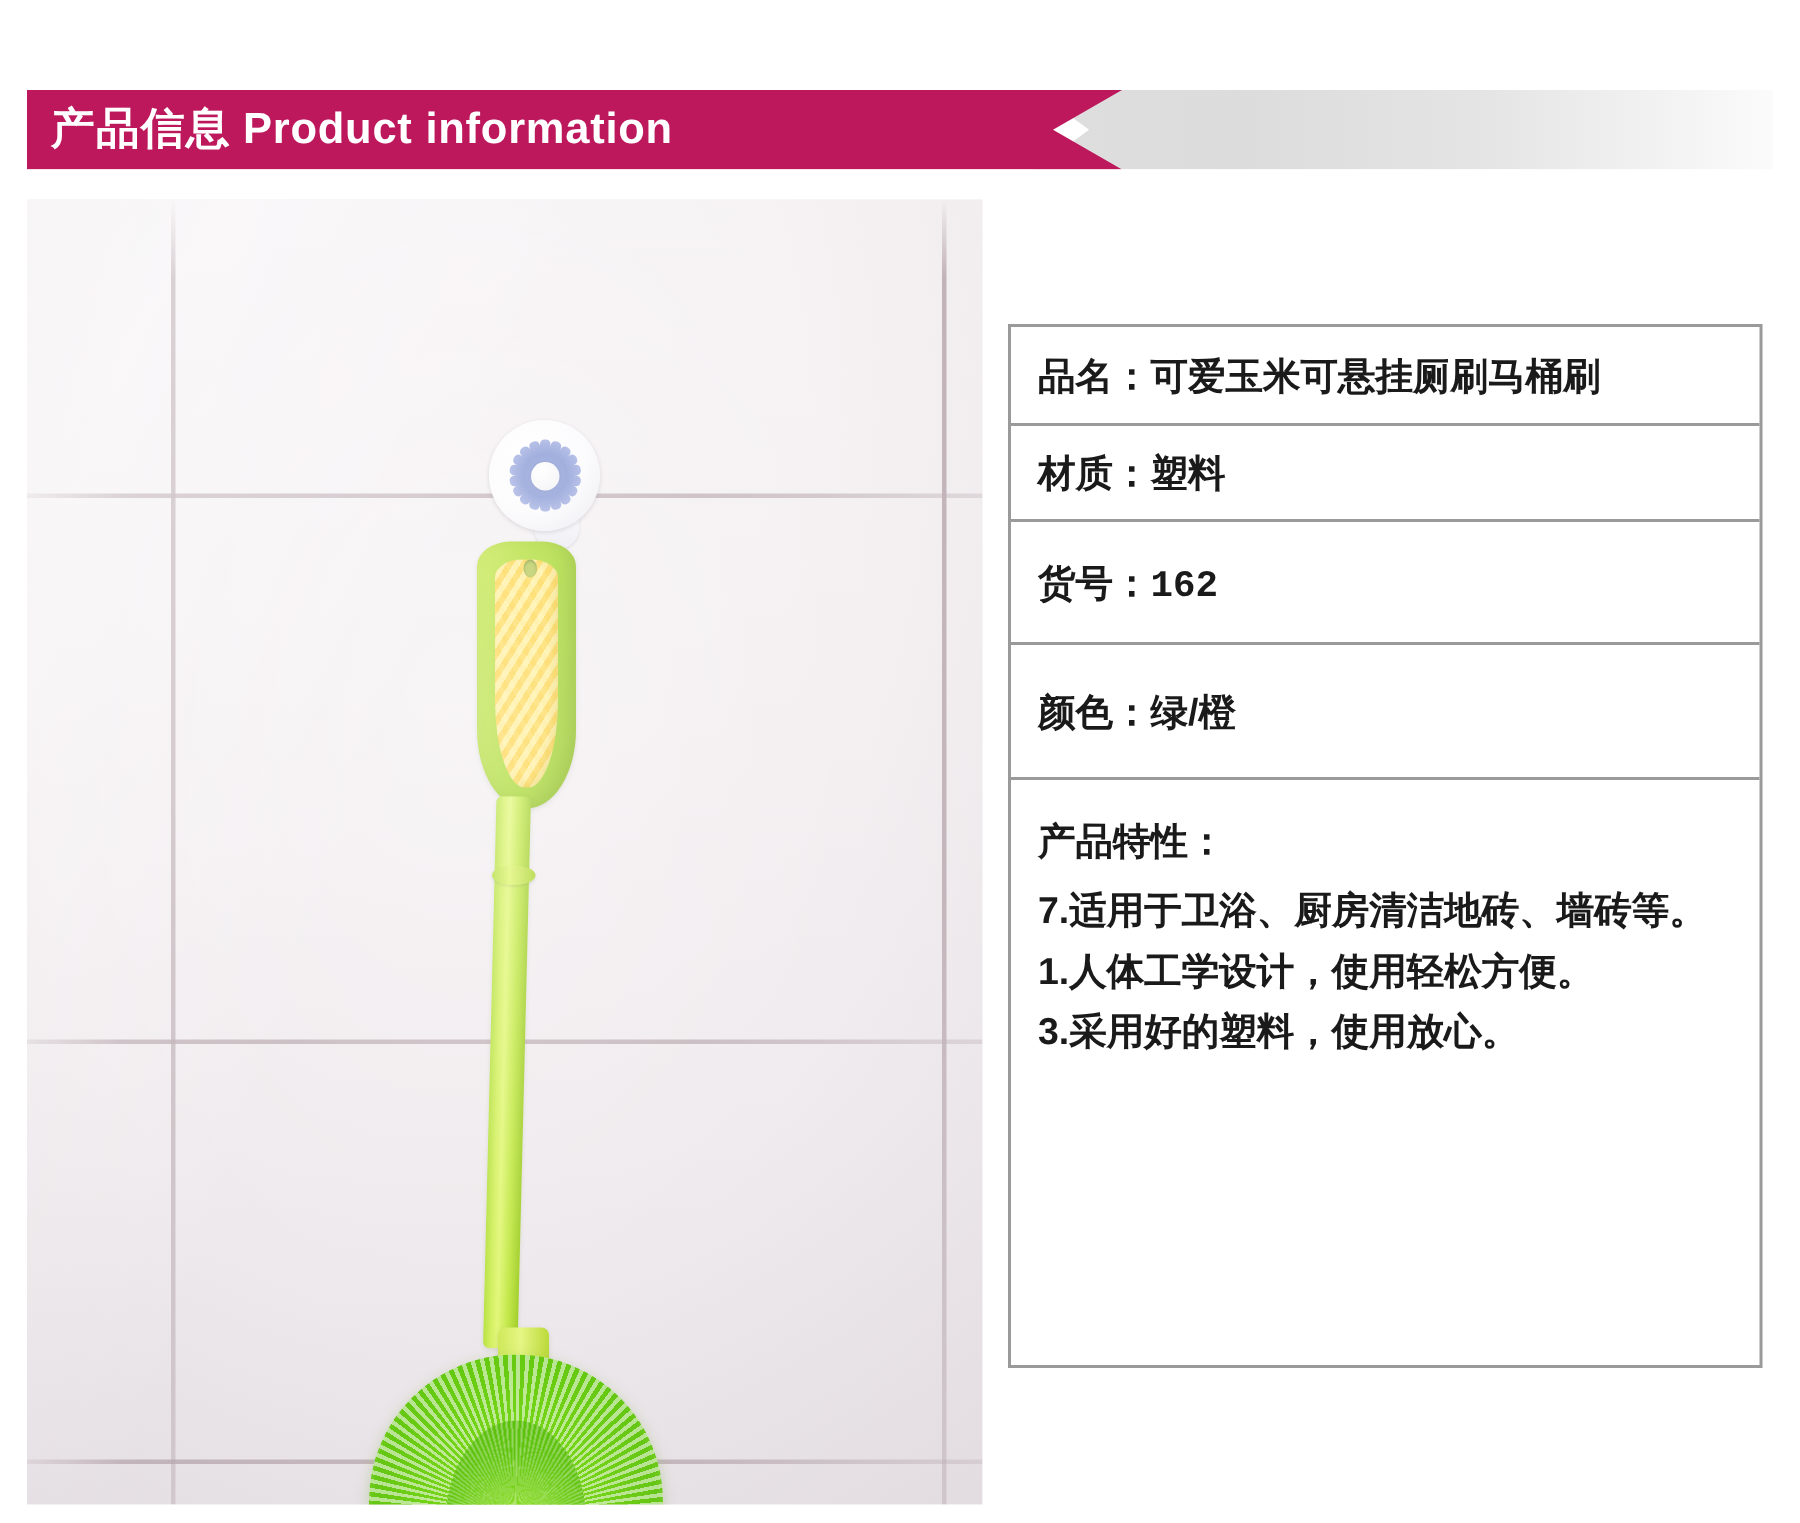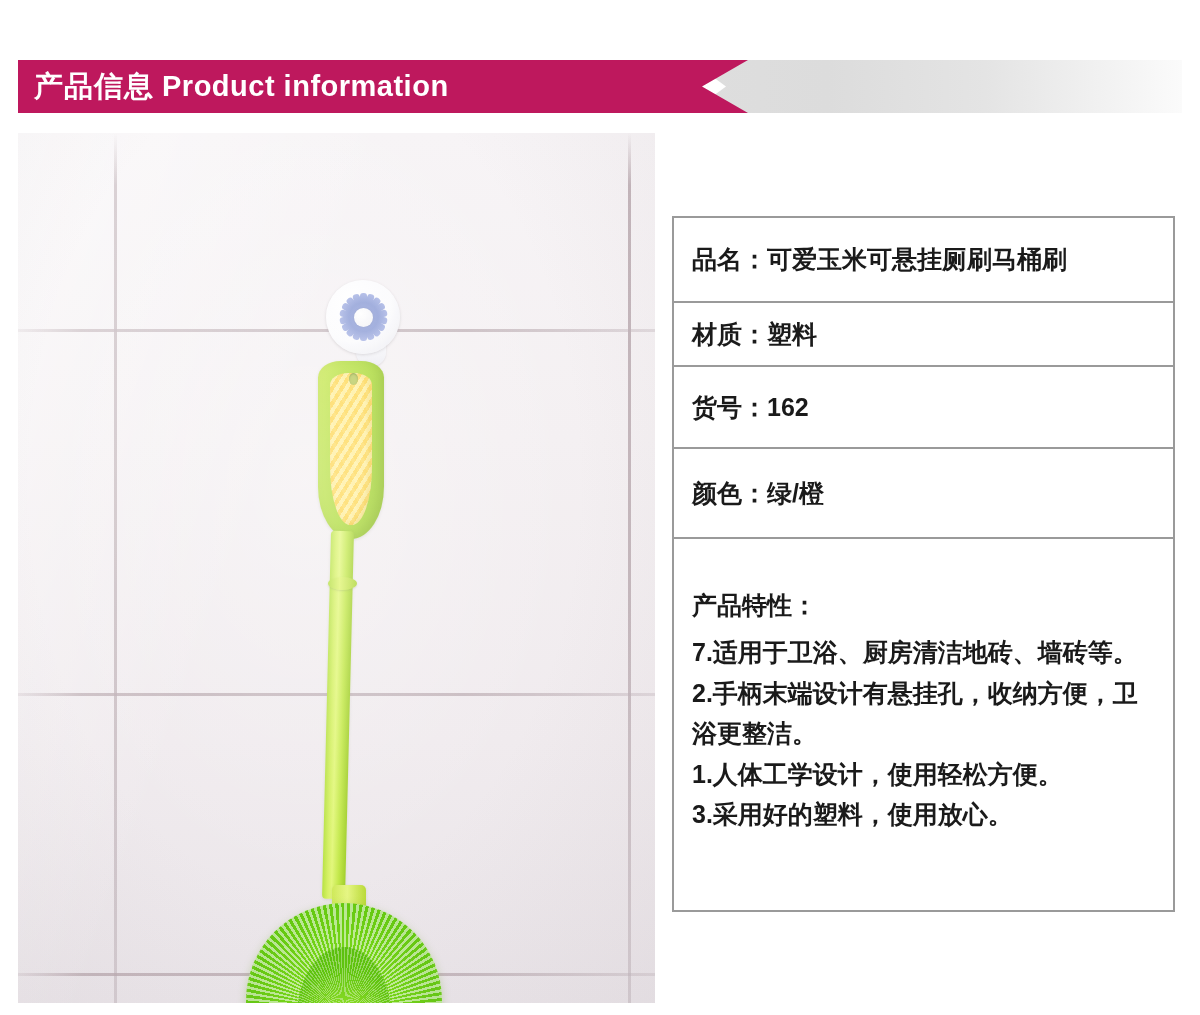--- a/index.html
+++ b/index.html
@@ -234,24 +234,24 @@
     background: #ffffff;
   }
   .spec-row {
     box-sizing: border-box;
     border-bottom: 2px solid #9a9a9a;
     display: flex;
     align-items: center;
     padding-left: 18px;
     padding-right: 14px;
   }
-  .spec-row:last-child { border-bottom: none; margin-top: 26px; }
-  .spec-row.r0 { height: 85px; }
+  .spec-row:last-child { border-bottom: none; }
+  .spec-row.r0 { height: 66px; }
   .spec-row.r1 { height: 64px; }
-  .spec-row.r2 { height: 82px; }
+  .spec-row.r2 { height: 82px; font-family: Liberation Mono, monospace; }
   .spec-row.r3 { height: 90px; }
   .spec-row.features {
     height: 357px;
     align-items: flex-start;
     flex-direction: column;
     justify-content: flex-start;
     padding-top: 24px;
   }
   .spec-text {
     font-size: 25px;
@@ -351,18 +351,17 @@
   <div class="spec-row r2">
     <span class="spec-text">货号：162</span>
   </div>
   <div class="spec-row r3">
     <span class="spec-text">颜色：绿/橙</span>
   </div>
   <div class="spec-row features">
     <div class="feat-title">产品特性：</div>
     <ul class="feat-list">
       <li>7.适用于卫浴、厨房清洁地砖、墙砖等。</li>
-      <li>2.手柄末端设计有悬挂孔，收纳方便，卫浴更整洁。</li>
       <li>1.人体工学设计，使用轻松方便。</li>
       <li>3.采用好的塑料，使用放心。</li>
     </ul>
   </div>
 </div>
 
 </body></html>

